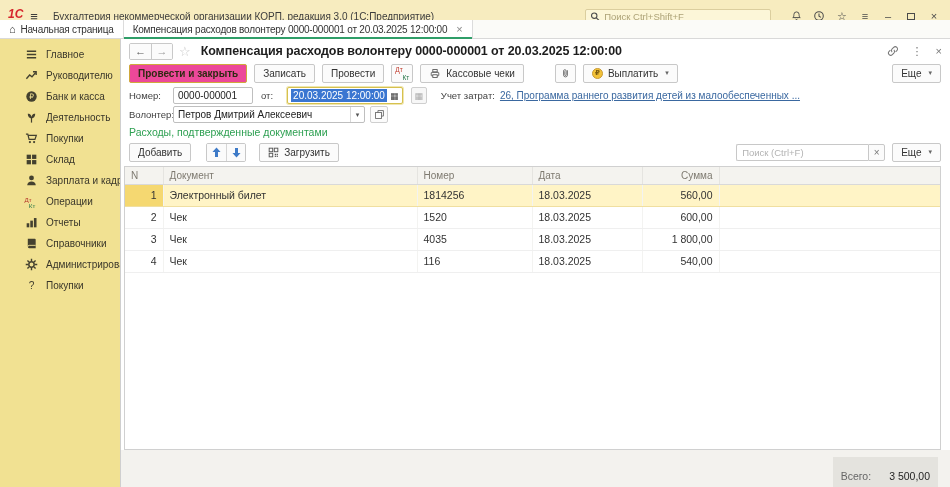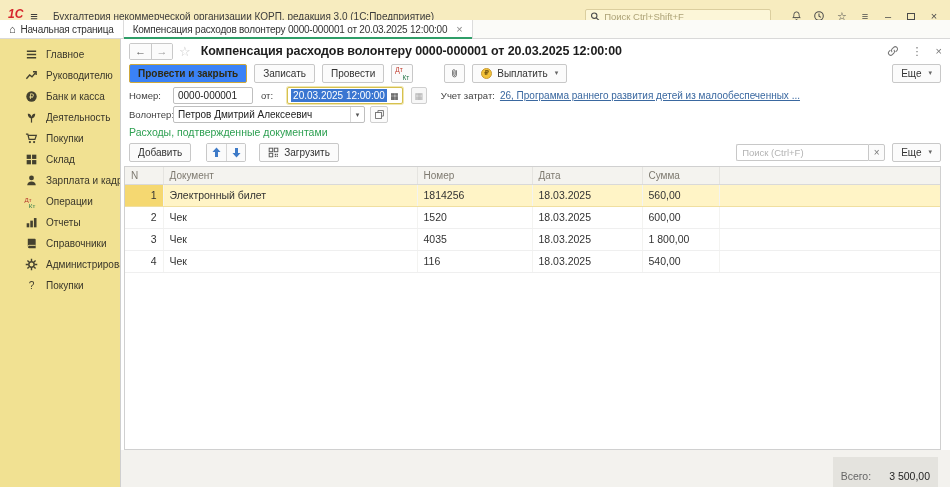--- a/index.html
+++ b/index.html
@@ -64,21 +64,21 @@
     white-space:nowrap; letter-spacing:-0.1px; }
   .doc-win-icons { margin-left:auto; display:flex; gap:13px; align-items:center;
     color:#777; }
   .doc-win-icons span { font-size:11px; line-height:1; }
 
   .doc-toolbar { position:absolute; top:24px; left:8px; right:9px; height:20px;
     display:flex; align-items:center; gap:7px; }
   .btn { height:19px; border:1px solid #C8C8C8; border-radius:2px; background:#FBFBFB;
     font-size:10px; color:#333; display:inline-flex; align-items:center; gap:5px;
     padding:0 8px; font-family:inherit; white-space:nowrap; }
-  .btn.primary { background:#3b82f6; border-color:#CFA93C; font-weight:bold; color:#2F2A12; }
+  .btn.primary { background:#ec4899; border-color:#CFA93C; font-weight:bold; color:#2F2A12; }
   .caret { font-size:7px; color:#666; margin-left:2px; }
   .btn-more { margin-left:auto; }
   .btn.square { padding:0 4px; }
   .dtkt { position:relative; width:22px; padding:0; justify-content:center; }
   .dtkt .dt { position:absolute; top:1px; left:3px; font-size:6.5px; color:#C0392B; }
   .dtkt .kt { position:absolute; bottom:1px; right:3px; font-size:6.5px; color:#27774A; }
   .gap-l { margin-left:24px; }
   .coin { width:11px; height:11px; border-radius:50%; background:#F3C238;
     border:1px solid #C89A34; display:inline-flex; align-items:center;
     justify-content:center; font-size:7px; color:#7A5A10; font-weight:bold; }
@@ -138,21 +138,21 @@
   table.grid { width:100%; border-collapse:collapse; table-layout:fixed; }
   .grid th { background:#F4F3EF; color:#7E7A70; font-weight:normal; text-align:left;
     height:17px; border-bottom:1px solid #D9D9D9; border-right:1px solid #E5E4E0;
     padding:0 6px; font-size:10px; }
   .grid th:last-child { border-right:0; }
   .grid td { height:22px; border-bottom:1px solid #EFEFEF; border-right:1px solid #F3F3F1;
     padding:0 6px; font-size:10.5px; color:#333; white-space:nowrap; overflow:hidden; }
   .grid td:last-child { border-right:0; }
   .grid .col-n { text-align:right; }
   .grid th.col-n { text-align:left; }
-  .grid .col-sum, .grid th.col-sum { }
+  .grid .col-sum, .grid th.col-sum { text-align:right; }
   .grid tr.selected td { background:#FFF4C6; border-bottom-color:#F0DFA0; }
   .grid tr.selected td.col-n { background:#F5D871; }
 
   
   .footer { position:absolute; left:120px; right:0; bottom:0; height:37px;
     background:#F3F2EE; border-left:1px solid #CFCFCF; }
   .total-box { position:absolute; right:12px; top:7px; height:37px; min-width:100px;
     background:#E4E3DE; display:flex; align-items:center; justify-content:space-between;
     padding:0 8px; gap:18px; font-size:10.5px; }
   .total-box .tl { color:#666; }
@@ -343,20 +343,28 @@
     </div>
   </div>
 
   <div class="doc-toolbar">
     <button class="btn primary">Провести и закрыть</button>
     <button class="btn">Записать</button>
     <button class="btn">Провести</button>
     <button class="btn dtkt">
       <span class="dt">Дт</span>
       <span class="kt">Кт</span>
+    </button>
+    <button class="btn">
+      <svg width="12" height="11" viewBox="0 0 14 14">
+        <rect x="2.2" y="5.5" width="9.6" height="4.5" rx="0.8" fill="none" stroke="#555" stroke-width="1.1"></rect>
+        <rect x="4.2" y="2" width="5.6" height="3" fill="none" stroke="#555" stroke-width="1.1"></rect>
+        <rect x="4.2" y="8.6" width="5.6" height="3.4" fill="#fff" stroke="#555" stroke-width="1.1"></rect>
+      </svg>
+      <span>Кассовые чеки</span>
     </button>
     <button class="btn square gap-l">
       <svg width="11" height="12" viewBox="0 0 14 14">
         <path d="M9.5 3.5v6a2.5 2.5 0 01-5 0v-5a1.7 1.7 0 013.4 0v4.8a0.9 0.9 0 01-1.8 0V4.7" fill="none" stroke="#666" stroke-width="1.1"></path>
       </svg>
     </button>
     <button class="btn">
       <span class="coin">₽</span>
       <span>Выплатить</span>
       <span class="caret">▾</span>

